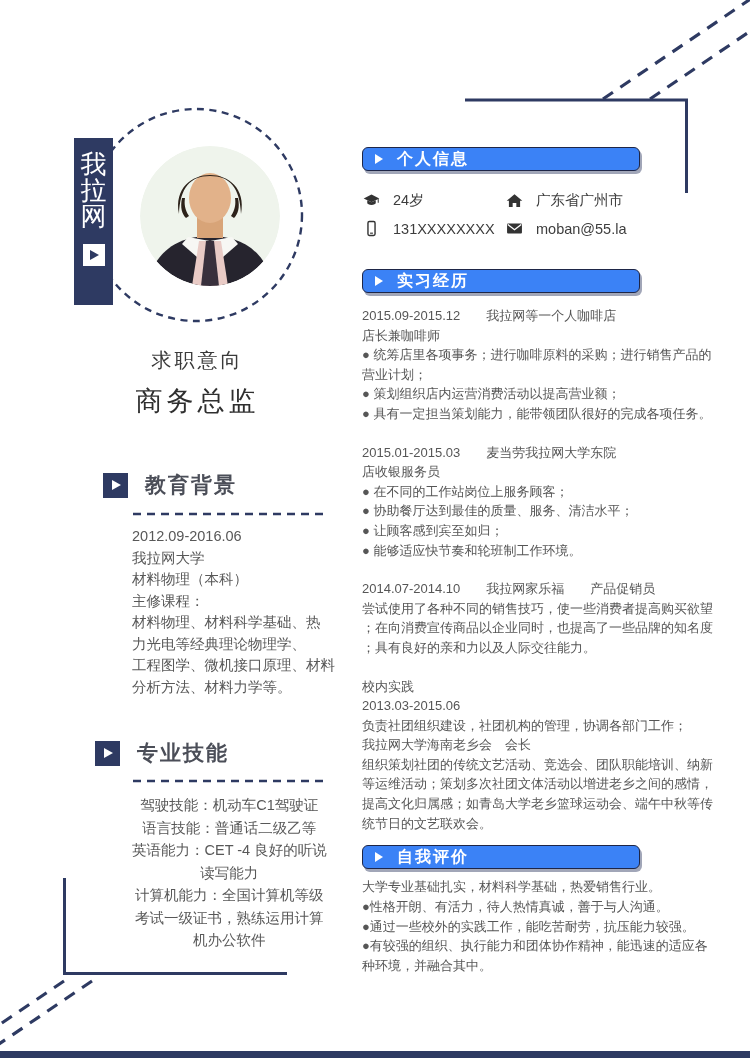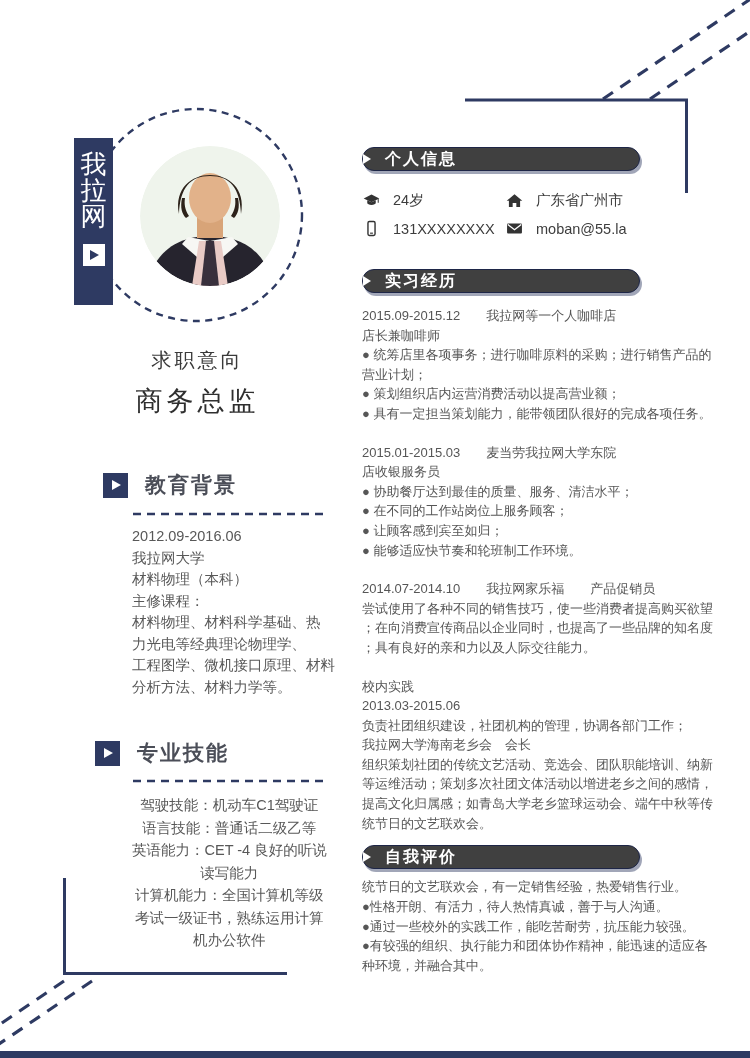--- a/index.html
+++ b/index.html
@@ -34,23 +34,23 @@
   .head-sq{width:25px;height:25px;background:#2e3a62;display:flex;align-items:center;justify-content:center;flex:0 0 auto;}
   .head-sq .tri{width:0;height:0;border-left:9px solid #ffffff;border-top:5.5px solid transparent;border-bottom:5.5px solid transparent;margin-left:2px;}
   .sec-head .t{font-size:21px;font-weight:bold;color:#4b4e58;letter-spacing:2px;}
 
   .left-lines{position:absolute;left:132px;color:#585858;font-size:14.5px;white-space:nowrap;z-index:1;}
   .left-lines.edu{top:526px;line-height:21.5px;}
   .left-lines.skill{top:794px;line-height:22.5px;text-align:center;}
 
   
   .bar{
-    position:absolute;left:362px;width:278px;height:24px;background:#404040;
-    border:1px solid #1e2647;border-radius:12px;box-shadow:2px 3px 0 rgba(46,58,98,0.45);
-    display:flex;align-items:center;padding-left:0;box-sizing:border-box;gap:14px;z-index:1;
+    position:absolute;left:362px;width:278px;height:24px;background:#3b82f6;
+    border:1px solid #1e2647;border-radius:6px;box-shadow:2px 3px 0 rgba(46,58,98,0.45);
+    display:flex;align-items:center;padding-left:12px;box-sizing:border-box;gap:14px;z-index:1;
   }
   .bar.pi{top:147px;} .bar.exp{top:269px;} .bar.eval{top:845px;}
   .bar .tri{width:0;height:0;border-left:8px solid #ffffff;border-top:5px solid transparent;border-bottom:5px solid transparent;flex:0 0 auto;}
   .bar .t{color:#ffffff;font-size:16px;font-weight:bold;letter-spacing:2px;}
 
   .pi-grid{
     position:absolute;left:363px;top:191px;width:292px;display:grid;
     grid-template-columns:143px auto;row-gap:10px;z-index:1;
   }
   .pi-item{display:flex;align-items:center;gap:13px;font-size:14.5px;color:#3d3d3d;white-space:nowrap;}
@@ -211,22 +211,22 @@
         <div>店长兼咖啡师</div>
         <div>● 统筹店里各项事务；进行咖啡原料的采购；进行销售产品的</div>
         <div>营业计划；</div>
         <div>● 策划组织店内运营消费活动以提高营业额；</div>
         <div>● 具有一定担当策划能力，能带领团队很好的完成各项任务。</div>
       </div>
       <div class="exp-block">
 
       <div>2015.01-2015.03　　麦当劳我拉网大学东院</div>
         <div>店收银服务员</div>
+        <div>● 在不同的工作站岗位上服务顾客；</div>
         <div>● 协助餐厅达到最佳的质量、服务、清洁水平；</div>
-        <div>● 在不同的工作站岗位上服务顾客；</div>
         <div>● 让顾客感到宾至如归；</div>
         <div>● 能够适应快节奏和轮班制工作环境。</div>
       </div>
       <div class="exp-block">
 
       <div>2014.07-2014.10　　我拉网家乐福　　产品促销员</div>
         <div>尝试使用了各种不同的销售技巧，使一些消费者提高购买欲望</div>
         <div>；在向消费宣传商品以企业同时，也提高了一些品牌的知名度</div>
         <div>；具有良好的亲和力以及人际交往能力。</div>
       </div>
@@ -242,21 +242,21 @@
         <div>统节日的文艺联欢会。</div>
       </div>
     </div>
 
   <div class="bar eval">
     <div class="tri"></div>
     <div class="t">自我评价</div>
   </div>
   <div class="eval-lines">
 
-  <div>统节日的文艺联欢会，有一定销售经验，热爱销售行业。</div>
+  <div>大学专业基础扎实，材料科学基础，热爱销售行业。</div>
       <div>●性格开朗、有活力，待人热情真诚，善于与人沟通。</div>
       <div>●通过一些校外的实践工作，能吃苦耐劳，抗压能力较强。</div>
       <div>●有较强的组织、执行能力和团体协作精神，能迅速的适应各</div>
       <div>种环境，并融合其中。</div>
     </div>
 
   <div class="footer-bar"></div>
 </div>
 
 </body></html>

